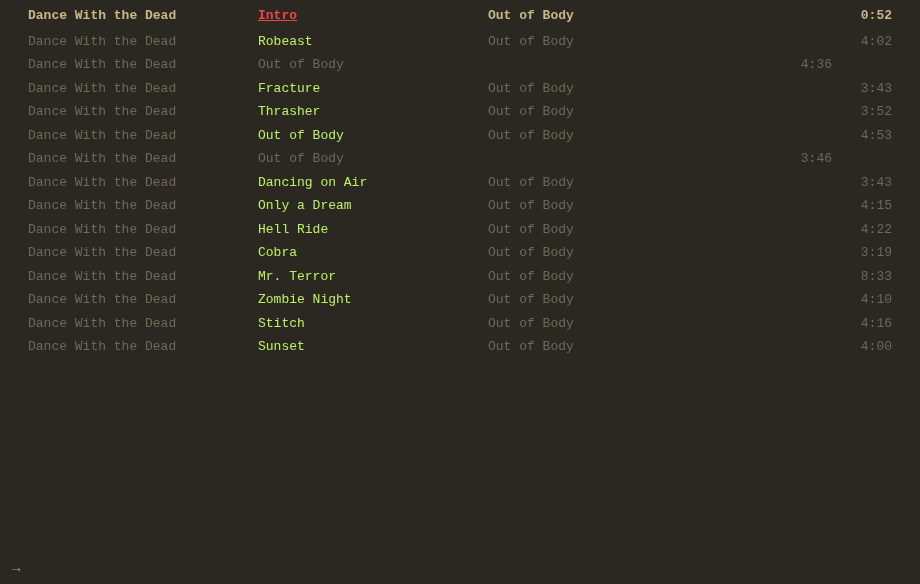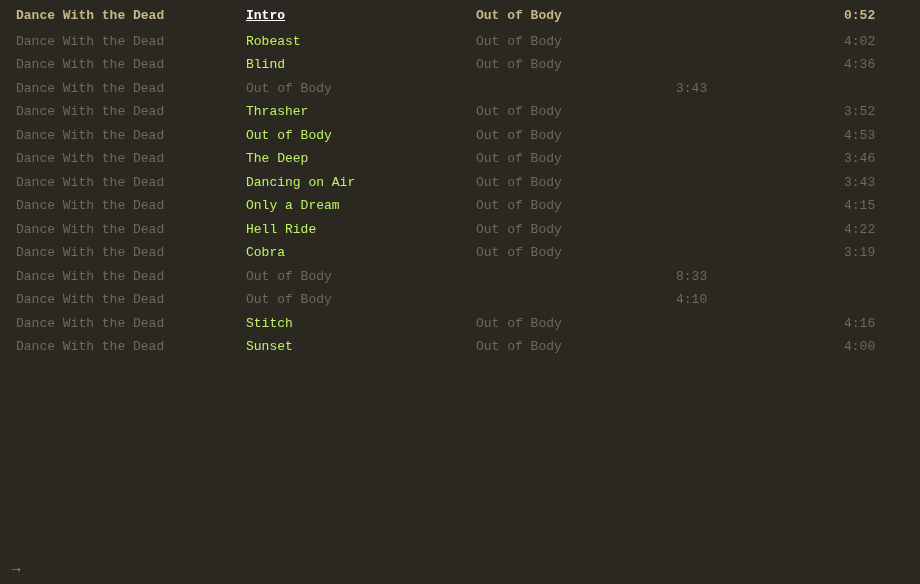--- a/index.html
+++ b/index.html
@@ -13,21 +13,21 @@
       height: 584px;
       background: #2a2820;
       font-family: 'Courier New', Courier, monospace;
       font-size: 13px;
       color: #8a8070;
       overflow: hidden;
       position: relative;
     }
 
     .track-list {
-      padding: 4px 4px;
+      padding: 4px 16px;
     }
 
     .track-row {
       display: grid;
       grid-template-columns: 230px 230px 200px 1fr 60px;
       padding: 2px 12px;
       line-height: 1.5;
     }
 
     .track-row.header {
@@ -38,30 +38,30 @@
 
     .col-artist {
       color: #706858;
     }
 
     .col-title {
       color: #bef264;
     }
 
     .header .col-title {
-      color: #ffffff;
+      color: #ef4444;
       text-decoration: underline;
     }
 
     .col-album {
       color: #706858;
     }
 
     .col-duration {
-      text-align: left;
+      text-align: right;
       color: #706858;
     }
 
     .header .col-artist,
     .header .col-album,
     .header .col-duration {
       color: #c8b888;
     }
 
     .arrow-indicator {
@@ -90,48 +90,47 @@
   </div>
 <div class="track-row">
       <span class="col-artist">Dance With the Dead</span>
       <span class="col-title">Robeast</span>
       <span class="col-album">Out of Body</span>
       <span class="col-spacer"></span>
       <span class="col-duration">4:02</span>
     </div>
     <div class="track-row">
       <span class="col-artist">Dance With the Dead</span>
-      <span class="col-title">Blind</span>
       <span class="col-album">Out of Body</span>
       <span class="col-spacer"></span>
       <span class="col-duration">4:36</span>
     </div>
     <div class="track-row">
       <span class="col-artist">Dance With the Dead</span>
+      <span class="col-title">Fracture</span>
       <span class="col-album">Out of Body</span>
       <span class="col-spacer"></span>
       <span class="col-duration">3:43</span>
     </div>
     <div class="track-row">
       <span class="col-artist">Dance With the Dead</span>
       <span class="col-title">Thrasher</span>
       <span class="col-album">Out of Body</span>
       <span class="col-spacer"></span>
       <span class="col-duration">3:52</span>
     </div>
     <div class="track-row">
       <span class="col-artist">Dance With the Dead</span>
       <span class="col-title">Out of Body</span>
       <span class="col-album">Out of Body</span>
       <span class="col-spacer"></span>
       <span class="col-duration">4:53</span>
     </div>
     <div class="track-row">
       <span class="col-artist">Dance With the Dead</span>
-      <span class="col-title">The Deep</span>
       <span class="col-album">Out of Body</span>
       <span class="col-spacer"></span>
       <span class="col-duration">3:46</span>
     </div>
     <div class="track-row">
       <span class="col-artist">Dance With the Dead</span>
       <span class="col-title">Dancing on Air</span>
       <span class="col-album">Out of Body</span>
       <span class="col-spacer"></span>
       <span class="col-duration">3:43</span>
@@ -152,26 +151,28 @@
     </div>
     <div class="track-row">
       <span class="col-artist">Dance With the Dead</span>
       <span class="col-title">Cobra</span>
       <span class="col-album">Out of Body</span>
       <span class="col-spacer"></span>
       <span class="col-duration">3:19</span>
     </div>
     <div class="track-row">
       <span class="col-artist">Dance With the Dead</span>
+      <span class="col-title">Mr. Terror</span>
       <span class="col-album">Out of Body</span>
       <span class="col-spacer"></span>
       <span class="col-duration">8:33</span>
     </div>
     <div class="track-row">
       <span class="col-artist">Dance With the Dead</span>
+      <span class="col-title">Zombie Night</span>
       <span class="col-album">Out of Body</span>
       <span class="col-spacer"></span>
       <span class="col-duration">4:10</span>
     </div>
     <div class="track-row">
       <span class="col-artist">Dance With the Dead</span>
       <span class="col-title">Stitch</span>
       <span class="col-album">Out of Body</span>
       <span class="col-spacer"></span>
       <span class="col-duration">4:16</span>

